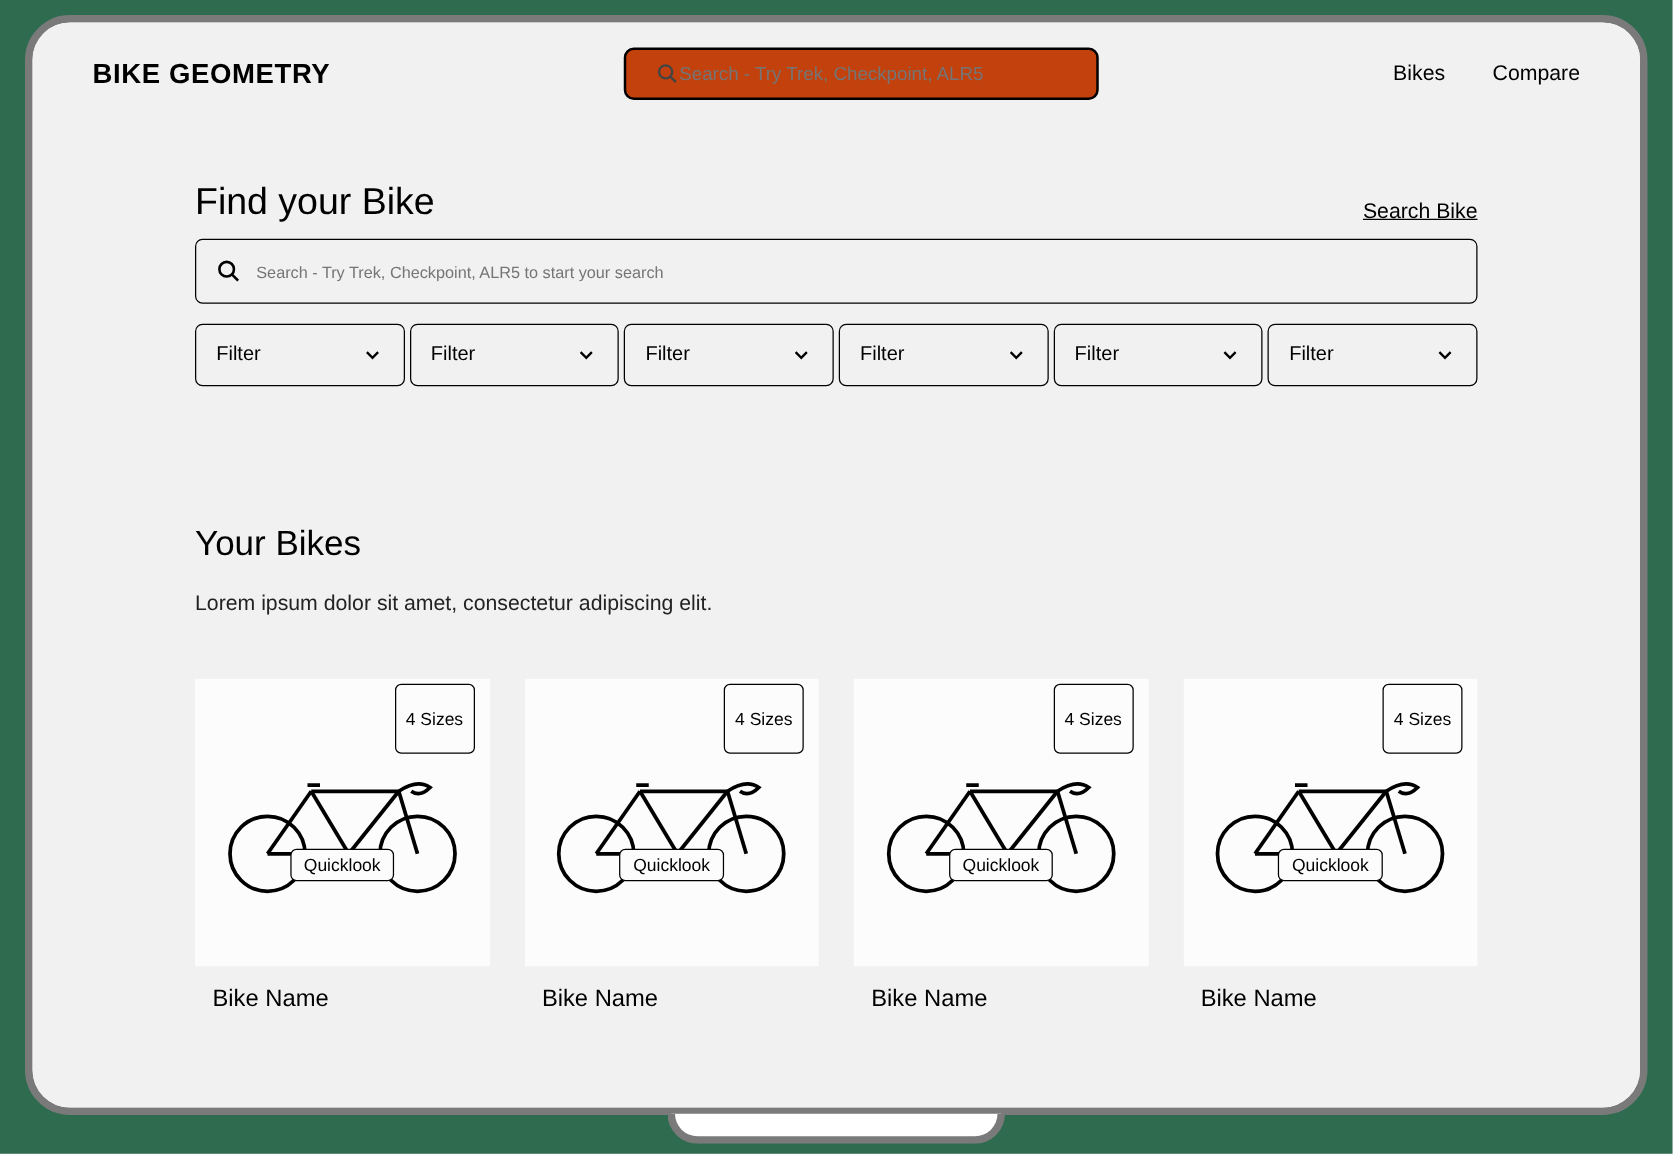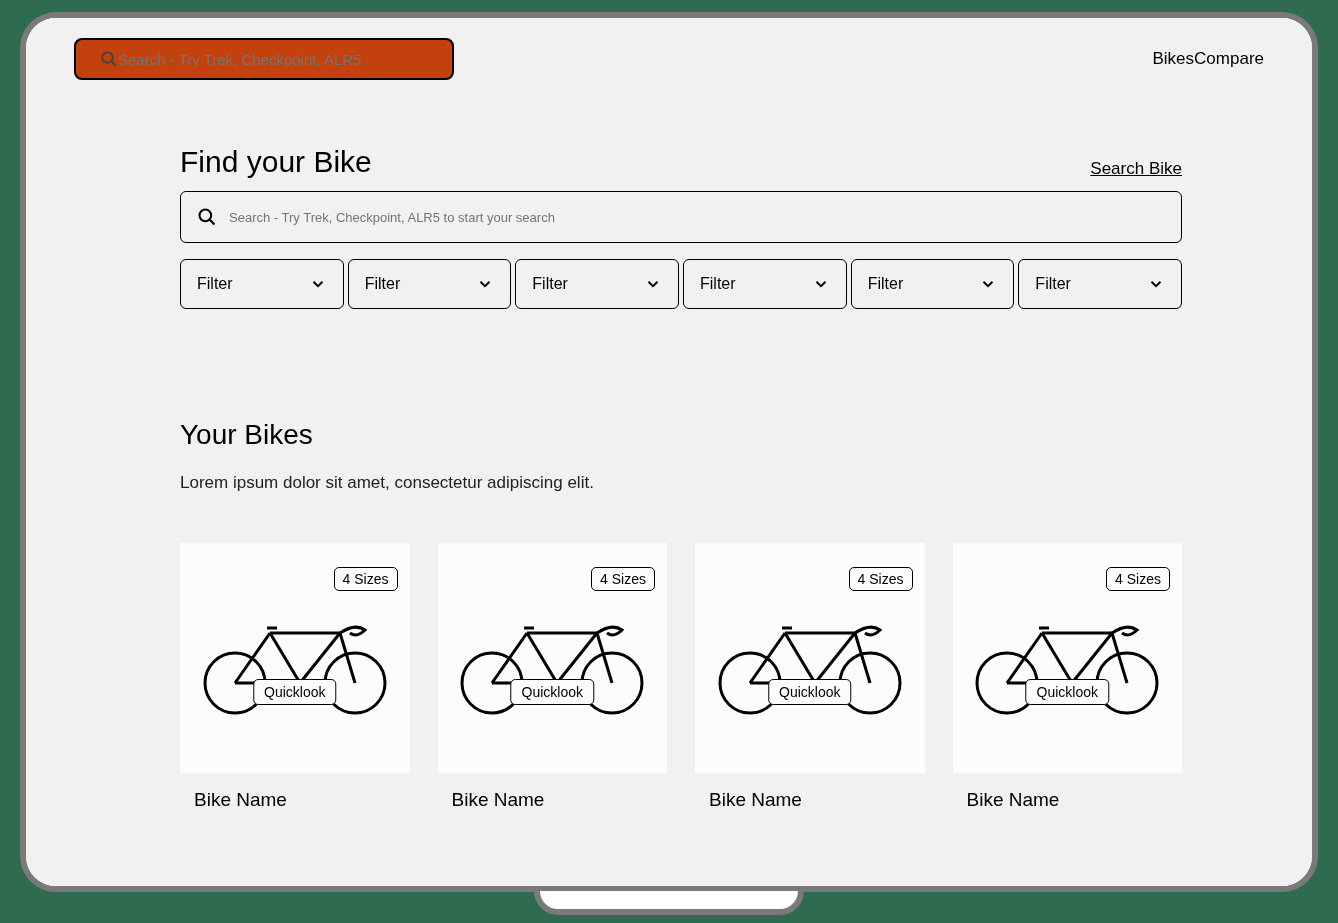--- a/index.html
+++ b/index.html
@@ -66,28 +66,28 @@
   }
   .header-search input {
     border: none;
     outline: none;
     font-size: 15px;
     width: 100%;
     background: transparent;
   }
   .nav {
     display: flex;
+    gap: 38px;
     font-size: 17px;
   }
   .nav a { color: #000; text-decoration: none; cursor: pointer; }
 
   
   .content {
     padding: 55px 130px 0 130px;
-    margin-left: 24px;
   }
   .find-row {
     display: flex;
     justify-content: space-between;
     align-items: flex-end;
     margin-bottom: 12px;
   }
   .find-title {
     font-size: 30px;
     font-weight: 400;
@@ -160,25 +160,25 @@
   .bike-img-wrap {
     background: #fcfcfc;
     position: relative;
     height: 230px;
     display: flex;
     align-items: center;
     justify-content: center;
   }
   .sizes-badge {
     position: absolute;
-    top: 24px;
+    top: 4px;
     right: 12px;
     border: 1.5px solid #000;
     border-radius: 5px;
-    padding: 3px 8px;
+    padding: 19px 8px;
     font-size: 14px;
     background: #fcfcfc;
   }
   .quicklook {
     position: absolute;
     bottom: 68px;
     left: 50%;
     transform: translateX(-50%);
     border: 1.5px solid #000;
     border-radius: 5px;
@@ -197,20 +197,21 @@
     flex-shrink: 0;
   }
 </style>
 </head>
 <body>
 
 <div class="laptop-frame">
   <div class="screen">
 
     <div class="header">
+      <div class="logo">BIKE GEOMETRY</div>
 
       <div class="header-search">
         <svg class="search-icon-svg" width="18" height="18" viewBox="0 0 24 24" fill="none" stroke="#444" stroke-width="2.5">
           <circle cx="10" cy="10" r="7"></circle>
           <line x1="21" y1="21" x2="15" y2="15"></line>
         </svg>
         <input type="text" placeholder="Search - Try Trek, Checkpoint, ALR5" style="">
       </div>
 
       <div class="nav">

